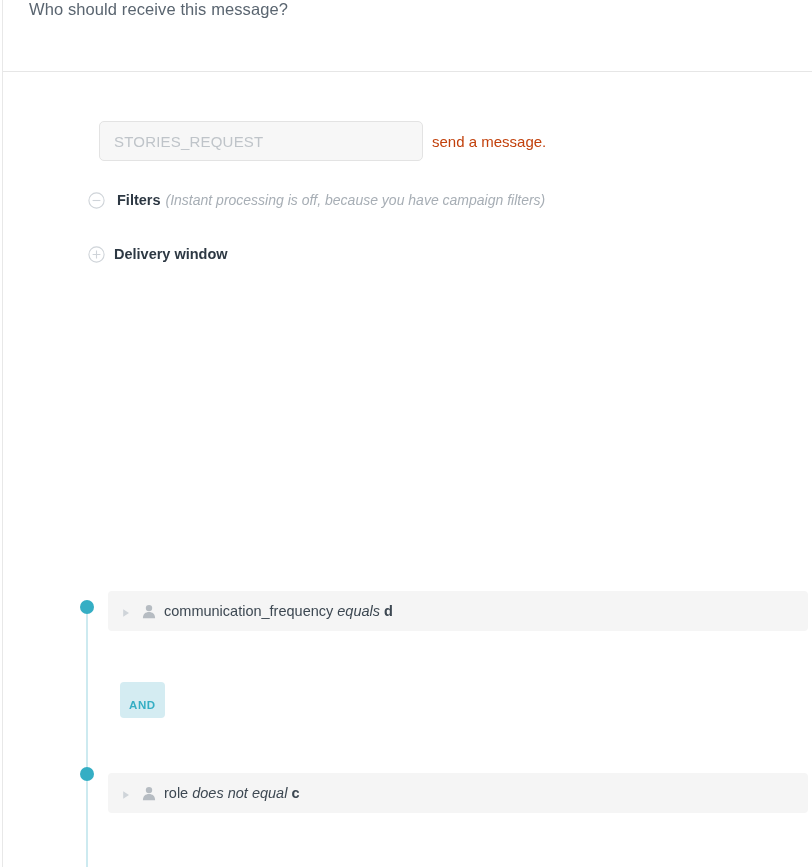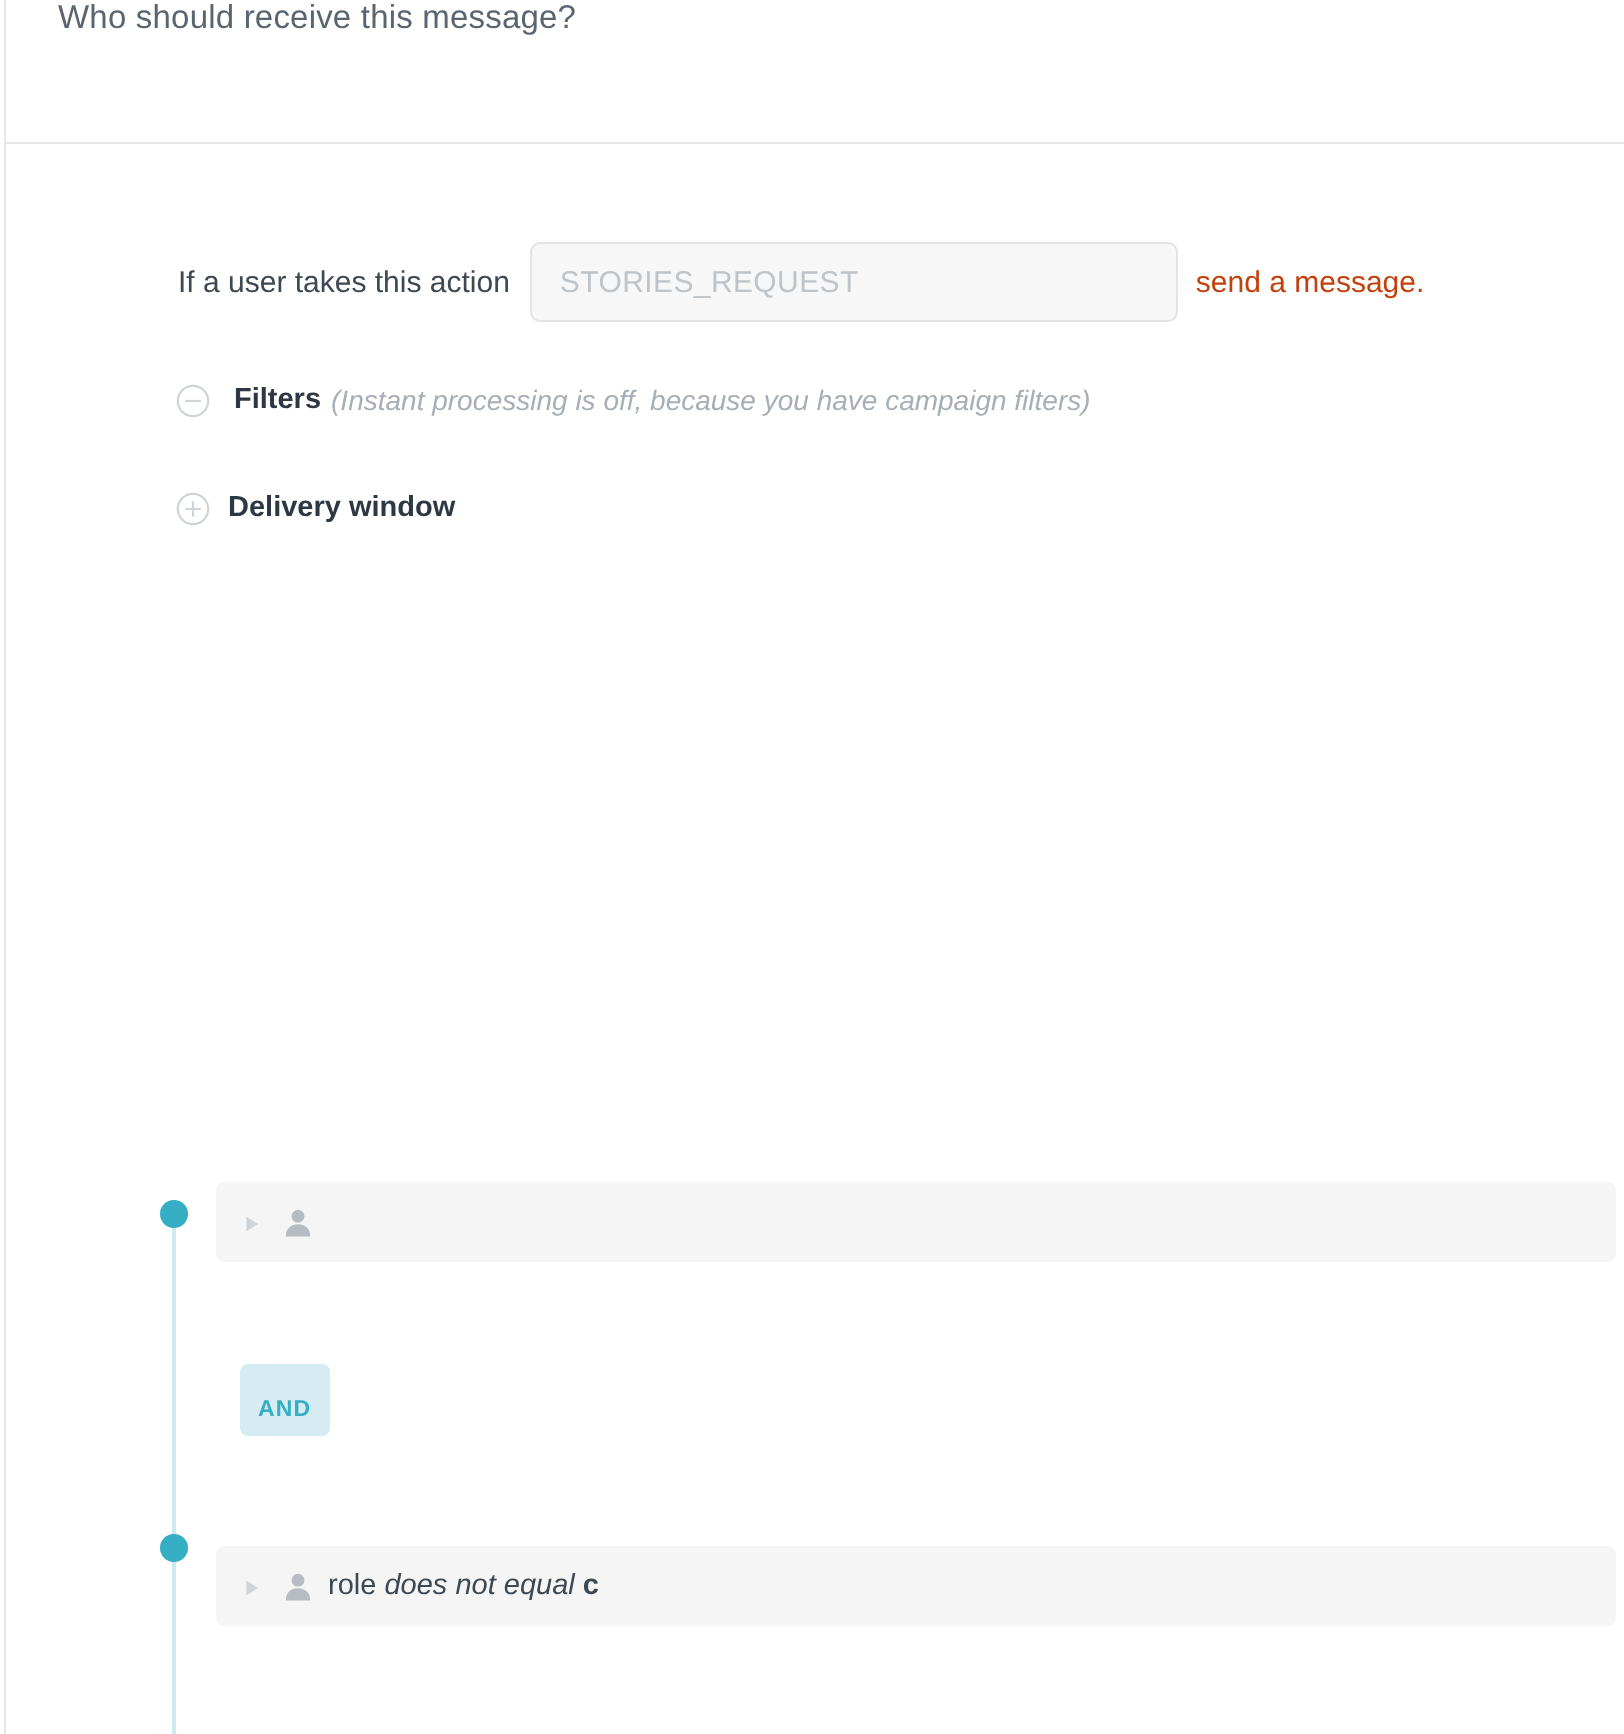--- a/index.html
+++ b/index.html
@@ -193,21 +193,20 @@
 
 <div class="panel">
 
   <div class="panel-header">
     <span class="title">Who should receive this message?</span>
   </div>
 
   <div class="panel-body">
 
     <div class="action-row">
-      <span class="lbl">If a user takes this action</span>
       <div class="action-input">
         <span>STORIES_REQUEST</span>
       </div>
       <span class="tail">send a message.</span>
     </div>
 
 
     <div class="collapse-row" id="row-filters">
       <span class="circle-icon">
         <svg width="17" height="17" viewBox="0 0 17 17">
@@ -244,20 +243,21 @@
         <svg width="12" height="12" viewBox="0 0 12 12">
           <path d="M3.2 2.2 L9 6 L3.2 9.8 Z" fill="#cfd4d9"></path>
         </svg>
       </span>
       <span class="person-icon">
         <svg width="14" height="15" viewBox="0 0 14 15">
           <circle cx="7" cy="4.1" r="3.2" fill="#b6bcc2"></circle>
           <path d="M0.9 14.2 C0.9 10.1 3.6 8.1 7 8.1 C10.4 8.1 13.1 10.1 13.1 14.2 Z" fill="#b6bcc2"></path>
         </svg>
       </span>
+      <span class="filter-text"><span>communication_frequency</span> <span class="op">equals</span> <span class="val">d</span></span>
     </div>
 
     <div class="and-badge" style="left:117px; top:405px">AND</div>
 
     <div class="filter-card" style="top:496px">
       <span class="tri-icon">
         <svg width="12" height="12" viewBox="0 0 12 12">
           <path d="M3.2 2.2 L9 6 L3.2 9.8 Z" fill="#cfd4d9"></path>
         </svg>
       </span>

